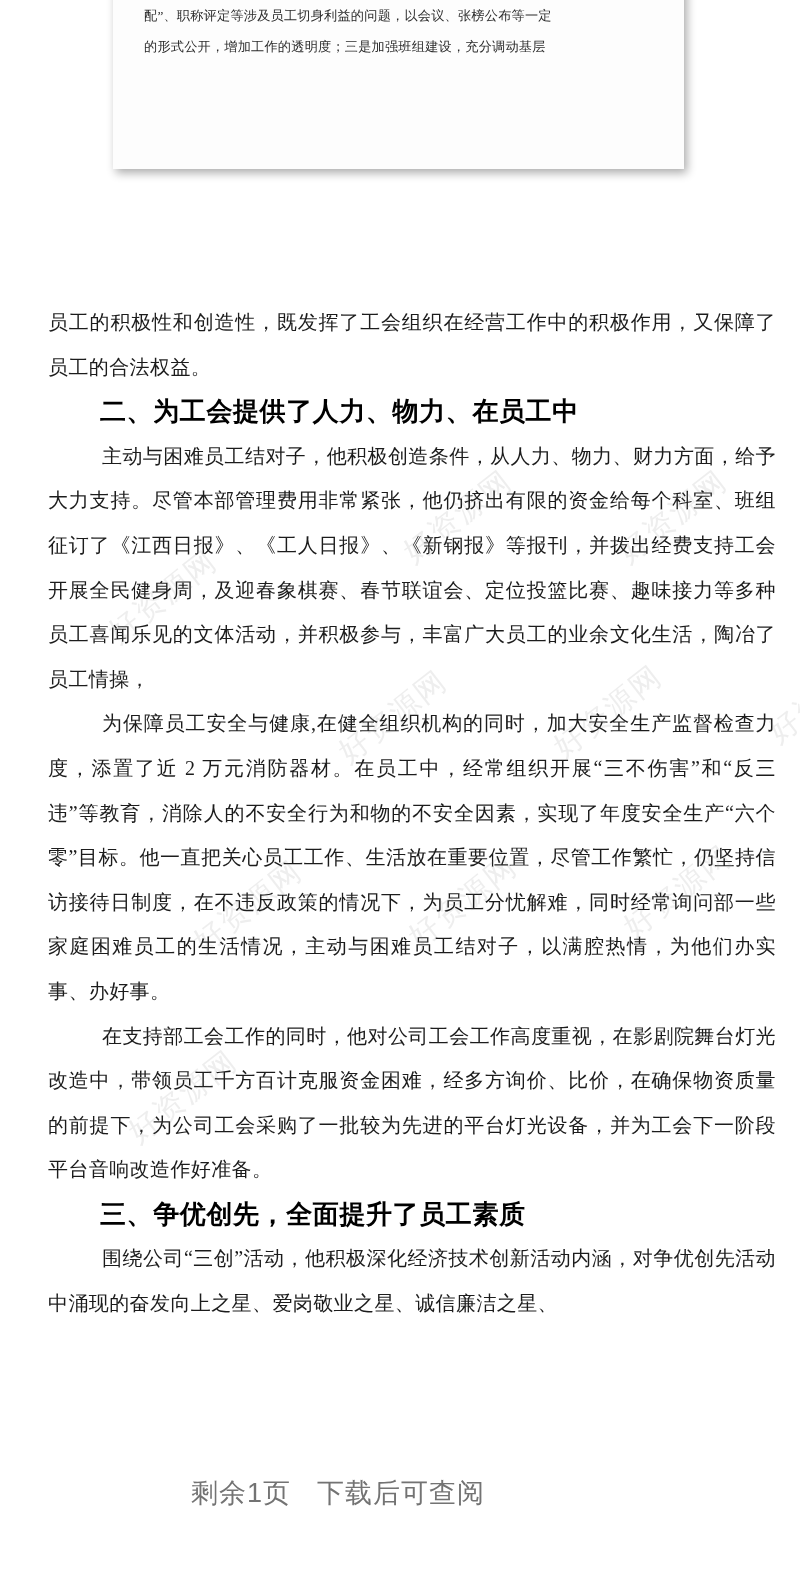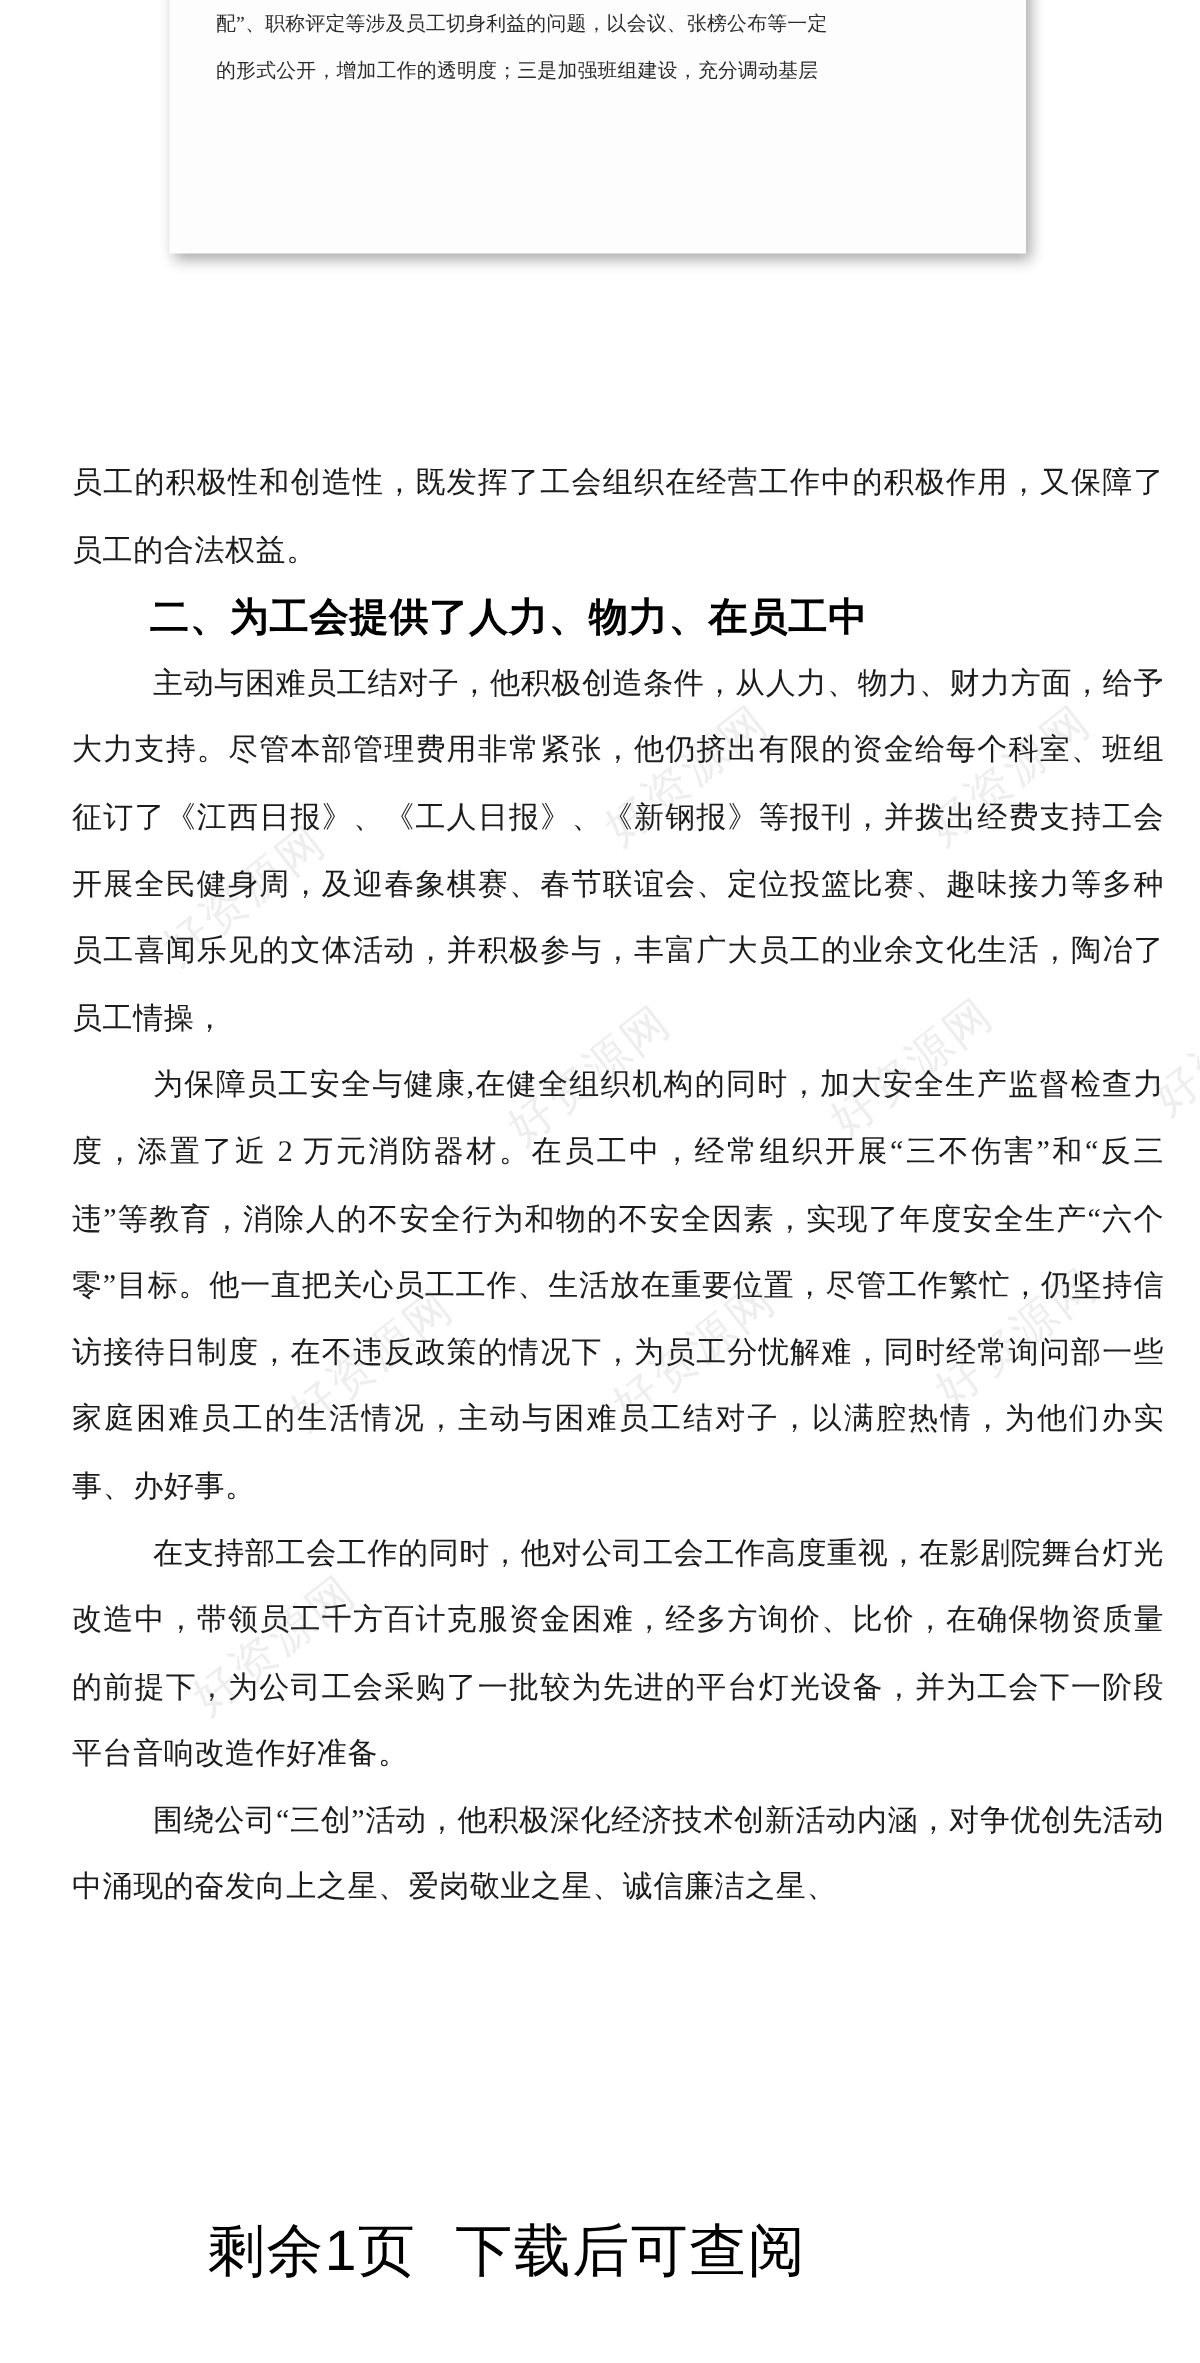--- a/index.html
+++ b/index.html
@@ -111,22 +111,22 @@
     letter-spacing: 2px;
   }
 
   
   .footer-note {
     position: absolute;
     left: 0;
     top: 1475px;
     width: 676px;
     text-align: center;
-    font-size: 38px;
-    color: #000000;
+    font-size: 27px;
+    color: #737373;
     letter-spacing: 1px;
     font-family: "Liberation Sans", "DejaVu Sans", sans-serif;
   }
   .footer-note .gap {
     display: inline-block;
     width: 26px;
   }
 </style>
 </head>
 <body>
@@ -140,20 +140,21 @@
   </div>
 </div>
 
 <div class="doc-body">
   <div class="doc-inner">
     <p class="para">员工的积极性和创造性，既发挥了工会组织在经营工作中的积极作用，又保障了员工的合法权益。</p>
     <h2 class="heading">二、为工会提供了人力、物力、在员工中</h2>
     <p class="para indent">主动与困难员工结对子，他积极创造条件，从人力、物力、财力方面，给予大力支持。尽管本部管理费用非常紧张，他仍挤出有限的资金给每个科室、班组征订了《江西日报》、《工人日报》、《新钢报》等报刊，并拨出经费支持工会开展全民健身周，及迎春象棋赛、春节联谊会、定位投篮比赛、趣味接力等多种员工喜闻乐见的文体活动，并积极参与，丰富广大员工的业余文化生活，陶冶了员工情操，</p>
     <p class="para indent">为保障员工安全与健康,在健全组织机构的同时，加大安全生产监督检查力度，添置了近 2 万元消防器材。在员工中，经常组织开展“三不伤害”和“反三违”等教育，消除人的不安全行为和物的不安全因素，实现了年度安全生产“六个零”目标。他一直把关心员工工作、生活放在重要位置，尽管工作繁忙，仍坚持信访接待日制度，在不违反政策的情况下，为员工分忧解难，同时经常询问部一些家庭困难员工的生活情况，主动与困难员工结对子，以满腔热情，为他们办实事、办好事。</p>
     <p class="para indent">在支持部工会工作的同时，他对公司工会工作高度重视，在影剧院舞台灯光改造中，带领员工千方百计克服资金困难，经多方询价、比价，在确保物资质量的前提下，为公司工会采购了一批较为先进的平台灯光设备，并为工会下一阶段平台音响改造作好准备。</p>
+    <h2 class="heading">三、争优创先，全面提升了员工素质</h2>
     <p class="para indent">围绕公司“三创”活动，他积极深化经济技术创新活动内涵，对争优创先活动中涌现的奋发向上之星、爱岗敬业之星、诚信廉洁之星、</p>
   </div>
 </div>
 
 <div class="wm-layer" id="wm-layer">
     <div class="wm" style="left: 395px; top: 540px;">好资源网</div>
     <div class="wm" style="left: 610px; top: 540px;">好资源网</div>
     <div class="wm" style="left: 330px; top: 740px;">好资源网</div>
     <div class="wm" style="left: 545px; top: 735px;">好资源网</div>
     <div class="wm" style="left: 760px; top: 720px;">好资源网</div>

